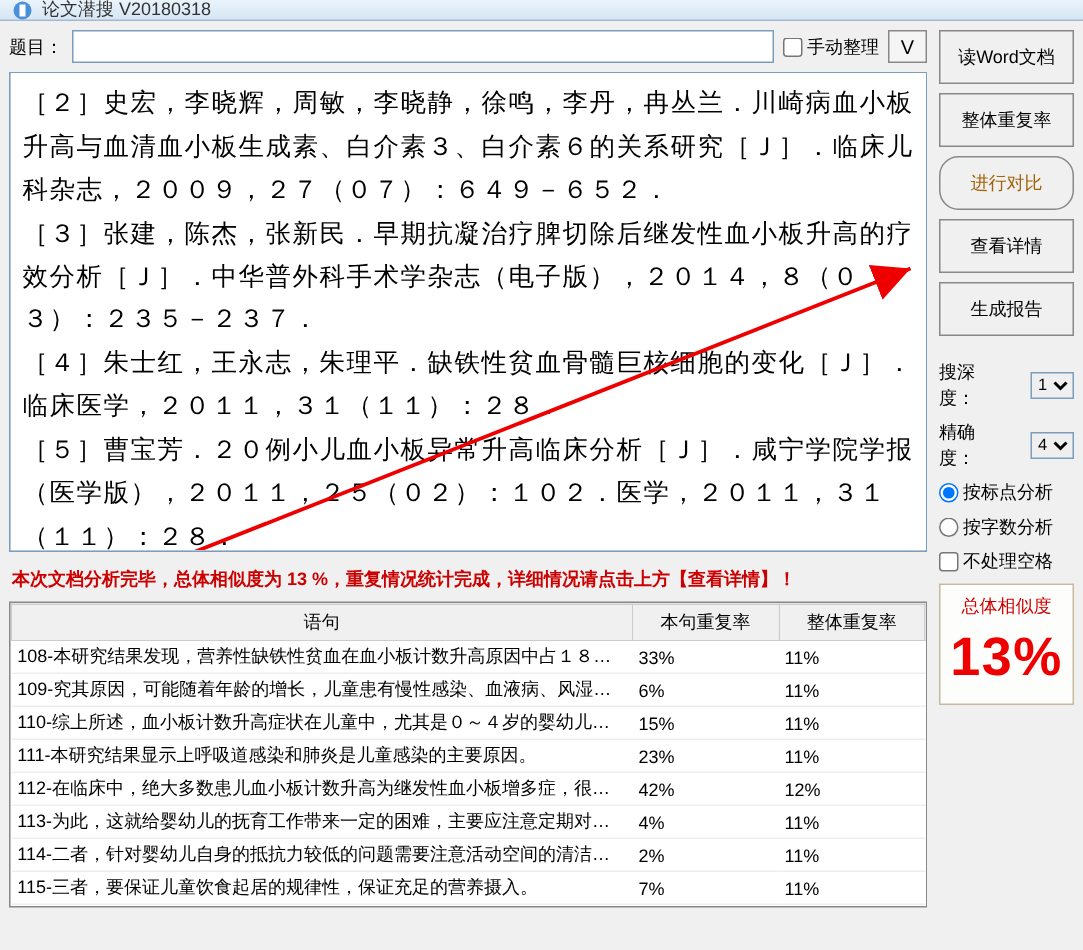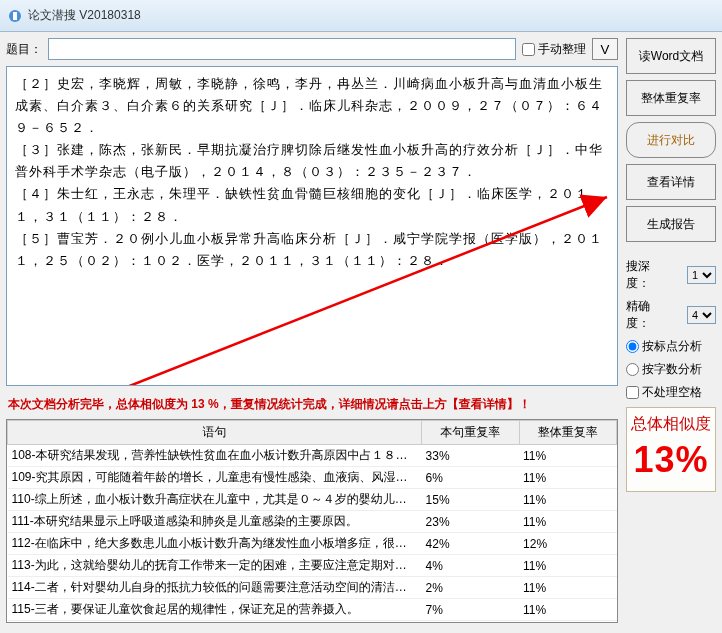--- a/index.html
+++ b/index.html
@@ -1,40 +1,40 @@
 <!DOCTYPE html>
 <html><head>
 <meta charset="utf-8">
 <style>
 * { box-sizing: border-box; margin: 0; padding: 0; }
 body { font-family: "Microsoft YaHei", SimSun, sans-serif; font-size: 12px; background: #f0f0f0; width: 722px; height: 633px; overflow: hidden; }
-.titlebar { height: 32px; background: linear-gradient(#eaf3fb, #d6e6f5); border-bottom: 1px solid #a0b8d0; display: flex; align-items: center; padding: 0 8px; color: #333; }
+.titlebar { height: 14px; background: linear-gradient(#eaf3fb, #d6e6f5); border-bottom: 1px solid #a0b8d0; display: flex; align-items: center; padding: 0 8px; color: #333; }
 .titlebar svg { margin-right: 6px; }
 .main { display: flex; height: calc(100% - 26px); }
 .left { flex: 1; display: flex; flex-direction: column; padding: 6px 4px 16px 6px; min-width: 0; }
 .right { width: 100px; padding: 6px 6px 0 4px; display: flex; flex-direction: column; gap: 6px; }
 .topic-row { display: flex; align-items: center; gap: 6px; margin-bottom: 6px; }
 .topic-row label { white-space: nowrap; }
 .topic-row input[type=text] { flex: 1; height: 22px; border: 1px solid #7b9ebd; padding: 0 4px; }
 .chk { display: inline-flex; align-items: center; gap: 3px; }
 .btn-v { width: 26px; height: 22px; border: 1px solid #888; background: #f5f5f5; cursor: pointer; }
 .btn { height: 36px; border: 1px solid #888; background: #f0f0f0; cursor: pointer; font-size: 12px; }
 .btn:disabled { color: #a16207; border-radius: 13px; }
-.textarea-box { border: 1px solid #7b9ebd; background: #fff; flex: 0 0 320px; padding: 6px 8px; font-size: 13px; line-height: 1.7; overflow-y: auto; position: relative; font-family: SimSun, serif; letter-spacing: 1px; }
+.textarea-box { border: 1px solid #7b9ebd; background: #fff; flex: 0 0 320px; padding: 6px 8px; font-size: 17px; line-height: 1.7; overflow-y: auto; position: relative; font-family: SimSun, serif; letter-spacing: 1px; }
 .arrow-svg { position: absolute; top: 0; right: 0; pointer-events: none; }
 .status-msg { color: #c00; margin: 10px 0 6px 2px; font-weight: bold;}
 .table-wrap { flex: 1; border: 1px solid #888; background: #fff; overflow: auto; min-height: 0; }
 table { width: 100%; border-collapse: collapse; font-size: 12px; table-layout: fixed; }
 th { background: #f0f0f0; border: 1px solid #ccc; padding: 3px 4px; text-align: center; font-weight: normal; position: sticky; top: 0; }
 td { border-bottom: 1px solid #eee; padding: 2px 4px; white-space: nowrap; overflow: hidden; text-overflow: ellipsis; }
 .opt-row { display: flex; align-items: center; gap: 18px; font-size: 12px; }
 .opt-row select { flex: 1; border: 1px solid #7b9ebd; height: 18px; font-size: 11px; }
 .radio-row { display: flex; align-items: center; gap: 3px; font-size: 12px; }
 .sim-box { border: 1px solid #c8b8a0; background: #fdfdfb; text-align: center; padding: 6px 2px 10px; }
-.sim-label { color: #c00; font-size: 16px; margin-bottom: 4px; }
+.sim-label { color: #c00; font-size: 12px; margin-bottom: 4px; }
 .sim-val { color: #e00; font-size: 36px; font-weight: bold; letter-spacing: 1px; }
 </style>
 </head>
 <body>
 
 <div class="titlebar">
   <svg width="14" height="14" viewBox="0 0 14 14">
       <circle cx="7" cy="7" r="6" fill="#4a90d9"></circle>
       <rect x="5" y="3" width="4" height="8" fill="#fff"></rect>
     </svg>

